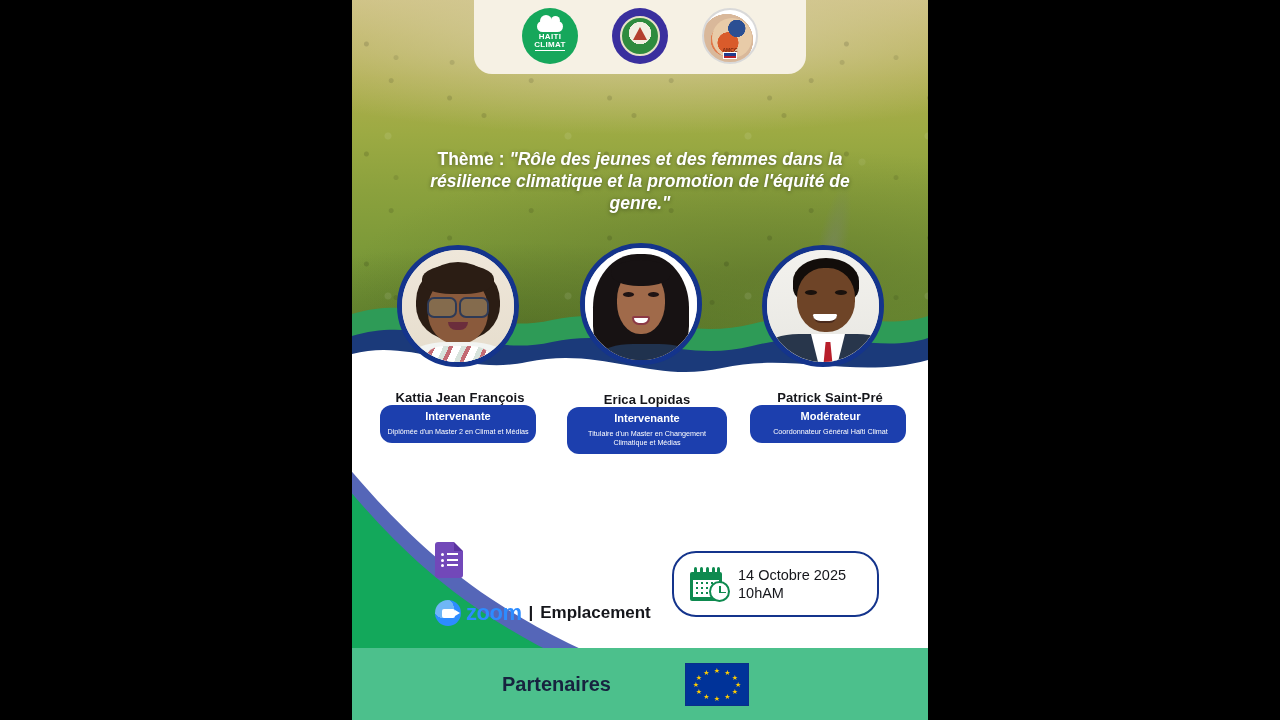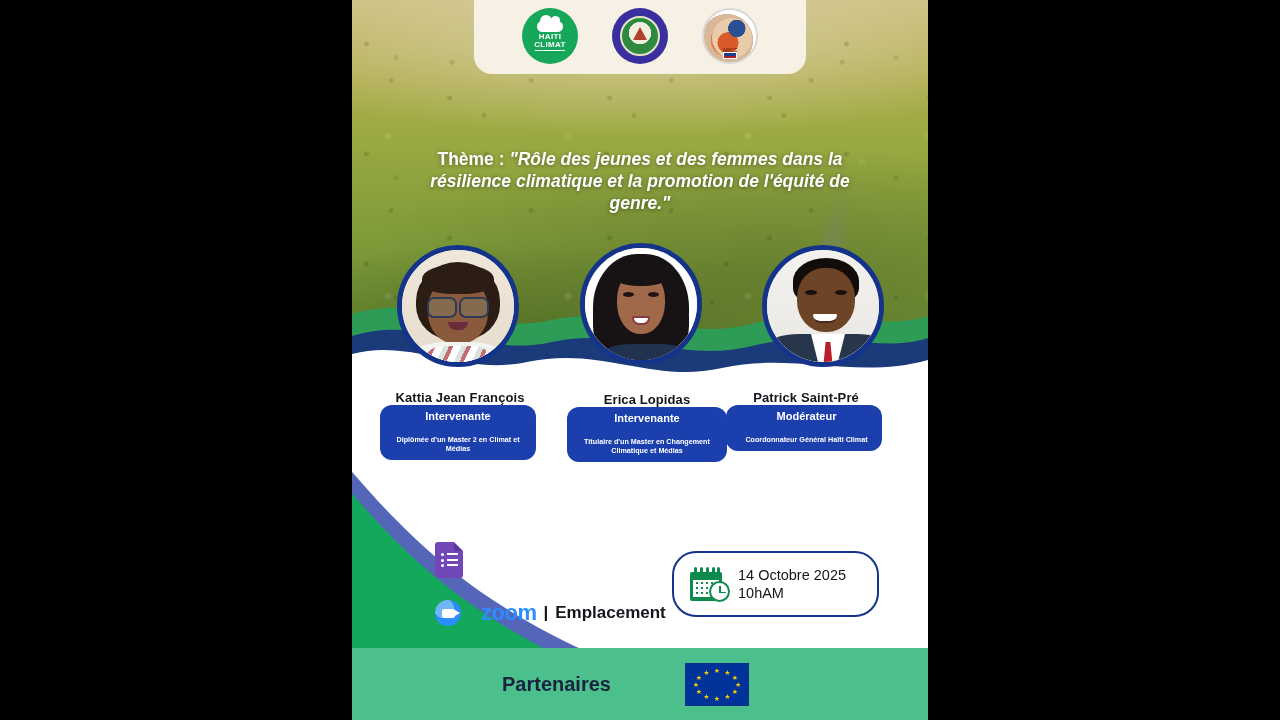--- a/index.html
+++ b/index.html
@@ -219,25 +219,25 @@
     font-size: 13px; font-weight: 700; color:#15161b; letter-spacing:.1px;
     white-space: nowrap;
   }
   .badge {
     background:#1c3fae;
     border-radius: 12px;
     color:#fff;
     padding: 5px 7px 7px;
   }
   .badge .role { font-size: 11px; font-weight: 800; line-height: 13px; }
-  .badge .sub { font-size: 7.2px; font-weight: 700; line-height: 9px; margin-top: 12px; }
+  .badge .sub { font-size: 7.2px; font-weight: 400; line-height: 9px; margin-top: 4px; }
 
   .pr1 { left: 28px; top: 390px; }
   .pr2 { left: 215px; top: 392px; }
-  .pr3 { left: 374px; top: 390px; }
+  .pr3 { left: 398px; top: 390px; }
   .pr1 .badge { width: 156px; }
   .pr2 .badge { width: 160px; }
   .pr3 .badge { width: 156px; padding-left: 12px; }
 
   
   .sweep { position:absolute; left:-10px; bottom:0; width:300px; height:260px; z-index:2; }
 
   
   .footer {
     position:absolute; left:0; bottom:0; width:576px; height:72px;
@@ -281,21 +281,21 @@
   .gforms .lines{position:absolute;left:6px;top:11px;width:17px;}
   .gforms .lines i{display:block;height:2px;background:#fff;margin-bottom:3.5px;margin-left:6px;}
   .gforms .lines b{position:absolute;left:0;width:3px;height:3px;background:#fff;border-radius:50%;}
   .gforms .lines b:nth-of-type(1){top:0;} .gforms .lines b:nth-of-type(2){top:5.5px;} .gforms .lines b:nth-of-type(3){top:11px;}
   .reg-title { font-size: 14.5px; font-weight: 800; color:#15161b; line-height:16px; }
   .reg-link {
     font-size: 9px; color:#2c2c2c; text-decoration: underline; line-height: 11px;
     word-break: break-all; display:block; max-width: 160px; margin-top:1px;
   }
   .zoom-row { display:flex; align-items:center; gap:7px; margin-top: 22px; }
-  .zoom-logo { display:flex; align-items:center; gap:20px; }
+  .zoom-logo { display:flex; align-items:center; gap:5px; }
   .zoom-mark {
     width: 26px;height:26px;border-radius:50%;
     background: radial-gradient(circle at 34% 32%, #6fb6f7 0 40%, #2d8cff 41% 100%);
     display:flex;align-items:center;justify-content:center;
   }
   .zoom-mark .cam {
     width: 13px;height:9px;background:#fff;border-radius:2px;position:relative;
   }
   .zoom-mark .cam:after{content:"";position:absolute;right:-5px;top:1px;border-width:3.5px 0 3.5px 5px;border-style:solid;border-color:transparent transparent transparent #fff;}
   .zoom-word { font-size: 22px; font-weight: 800; color:#2d8cff; letter-spacing:-.5px; }

